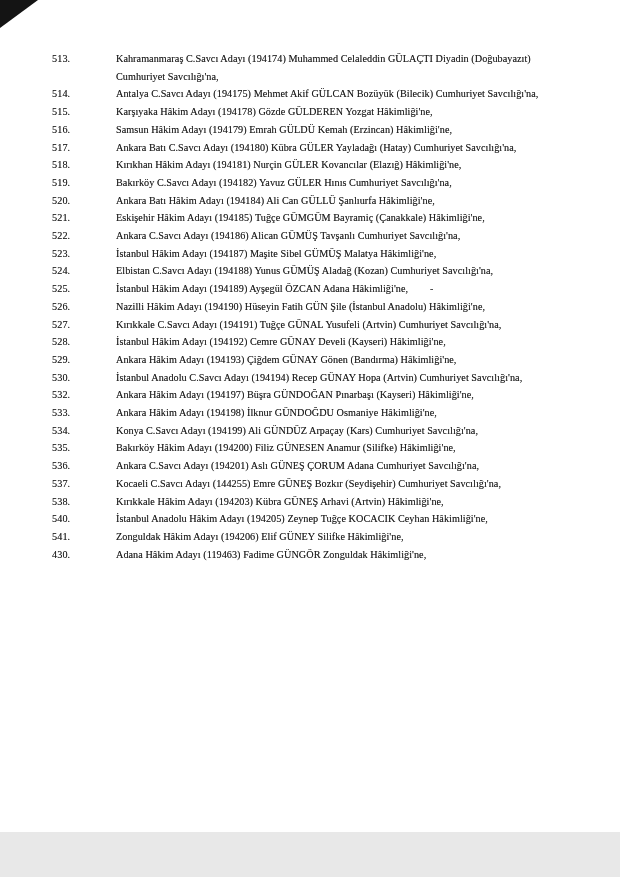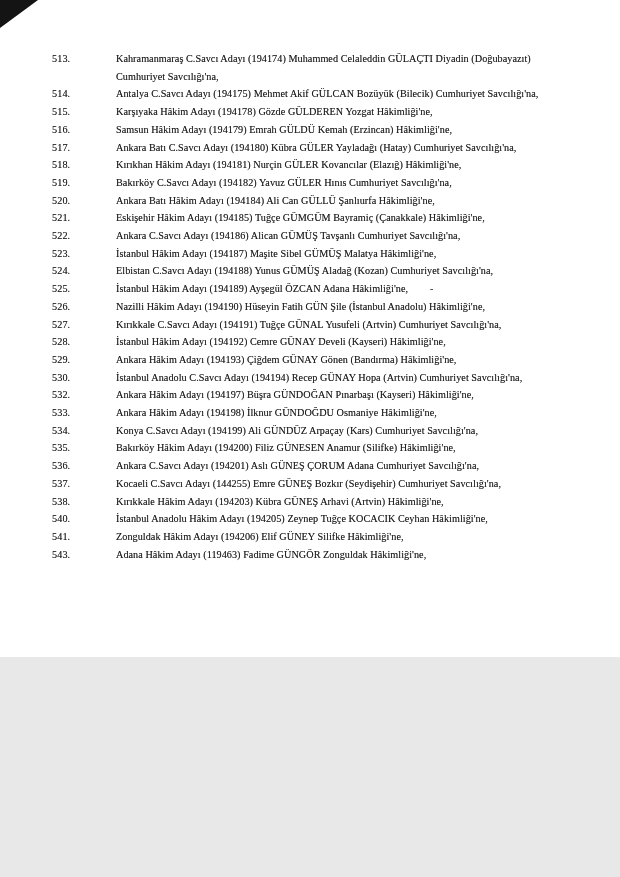--- a/index.html
+++ b/index.html
@@ -3,21 +3,21 @@
 <meta charset="utf-8">
 <style>
   html, body {
     margin: 0;
     padding: 0;
     background: #e8e8e8;
   }
   .page {
     position: relative;
     width: 620px;
-    height: 657px;
+    height: 832px;
     margin: 0 auto;
     background: #ffffff;
     overflow: hidden;
     font-family: "Liberation Serif", "DejaVu Serif", serif;
     color: #1e1e1e;
   }
   
   .corner-artifact {
     position: absolute;
     top: 0;
@@ -222,19 +222,19 @@
           <div class="line">İstanbul Anadolu Hâkim Adayı (194205) Zeynep Tuğçe KOCACIK Ceyhan Hâkimliği'ne,</div>
         </div>
   </div>
       <div class="row">
     <div class="num">541.</div>
     <div class="txt">
           <div class="line">Zonguldak Hâkim Adayı (194206) Elif GÜNEY Silifke Hâkimliği'ne,</div>
         </div>
   </div>
       <div class="row">
-    <div class="num">543.</div>
+    <div class="num">430.</div>
     <div class="txt">
           <div class="line">Adana Hâkim Adayı (119463) Fadime GÜNGÖR Zonguldak Hâkimliği'ne,</div>
         </div>
   </div>
     </main>
 </div>
 
 </body></html>

